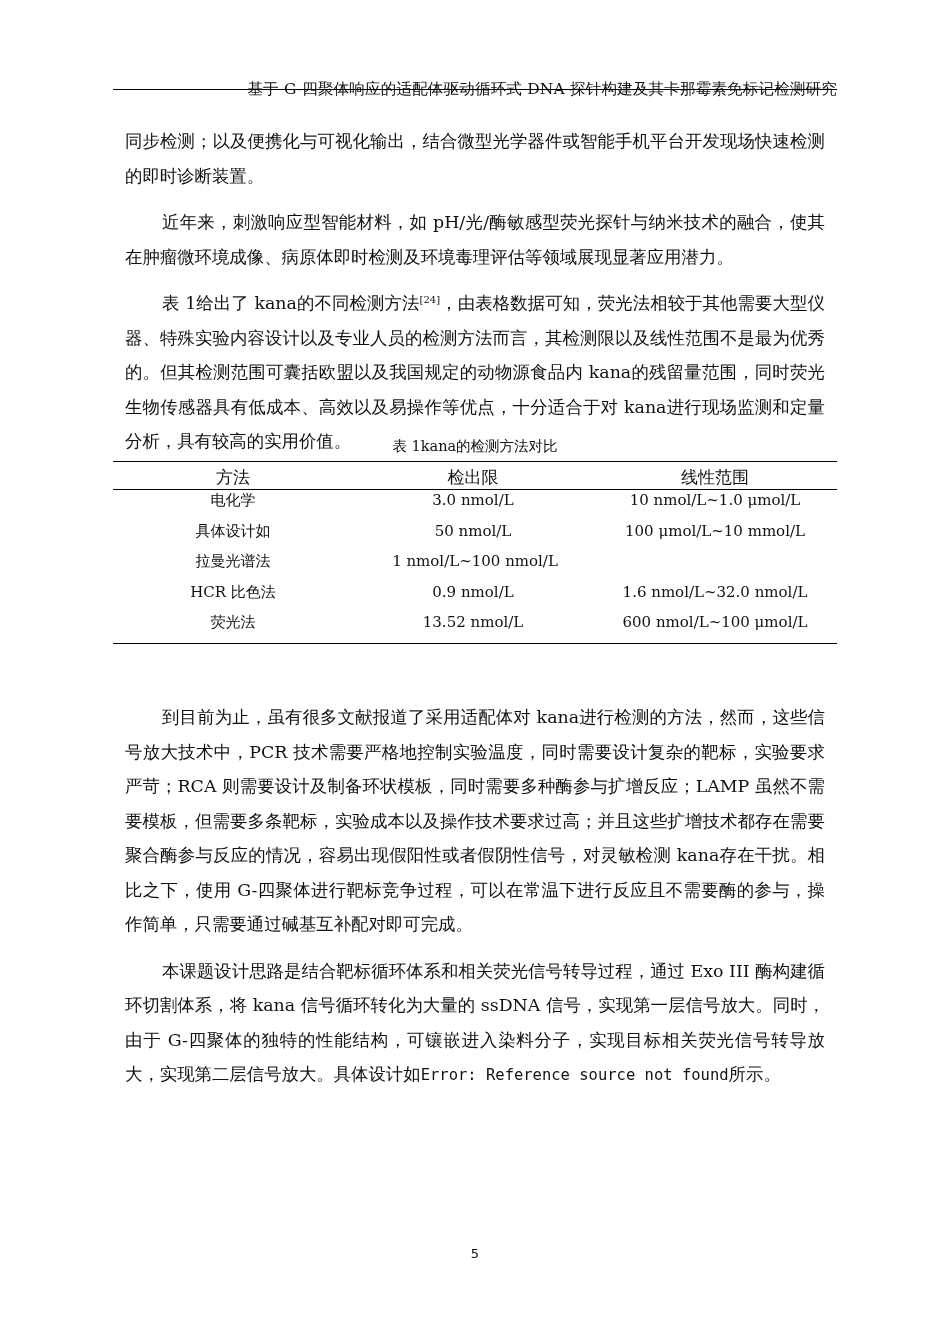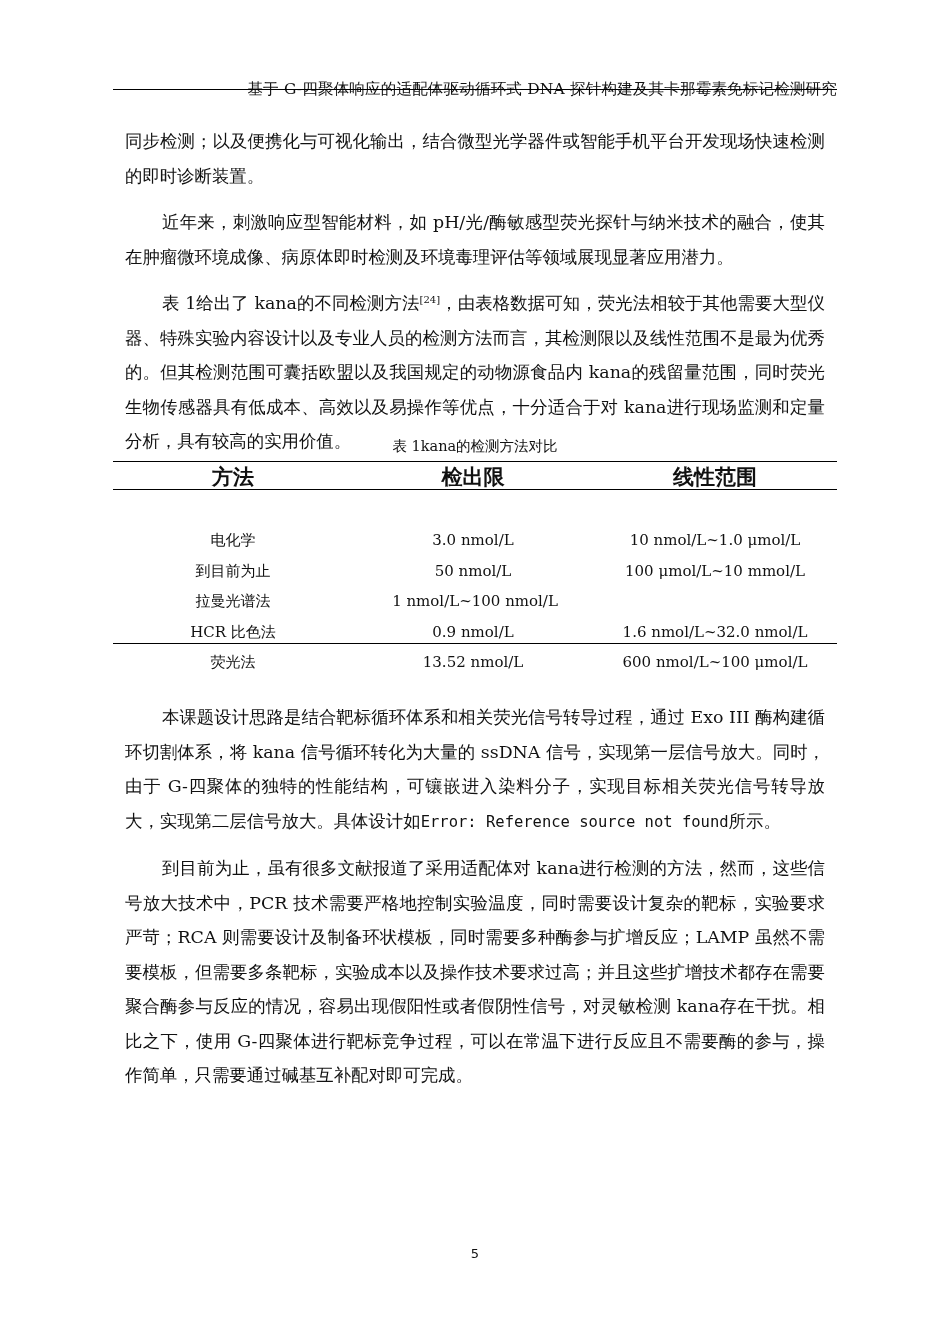--- a/index.html
+++ b/index.html
@@ -18,24 +18,24 @@
   sup { font-size: 10px; line-height: 0; vertical-align: 6px; }
   .caption { position: absolute; left: 113px; top: 436px; width: 724px; text-align: center;
              font-size: 14.5px; line-height: 20px; }
   .table { position: absolute; left: 113px; top: 461px; width: 724px; }
   .rule-top { border-top: 1.4px solid #000; }
   .rule-mid { border-top: 1px solid #000; }
   .rule-bot { border-top: 1.4px solid #000; }
   .row { display: flex; width: 724px; }
   .cell { text-align: center; }
   .c1 { width: 240px; } .c2 { width: 240px; } .c3 { width: 244px; }
-  .head-row { height: 27px; line-height: 30px; font-size: 21px; font-weight: bold;
+  .head-row { height: 27px; line-height: 30px; font-size: 17px; font-weight: normal;
               font-family: "DejaVu Sans", "Liberation Sans", sans-serif; }
   .data-row { height: 30.5px; line-height: 18px; font-size: 15px; }
-  .data-row .cell { padding-top: 1px; margin-top: 40px; }
+  .data-row .cell { padding-top: 1px; }
   .section-heading { position: absolute; left: 113px; top: 652px; font-size: 17.5px;
                      font-weight: bold; font-family: "DejaVu Sans", "Liberation Sans", sans-serif;
                      line-height: 26px; }
   .page-number { position: absolute; left: 0; width: 950px; top: 1246px; text-align: center;
                  font-size: 13px; font-family: "DejaVu Sans", "Liberation Sans", sans-serif; }
 </style>
 </head>
 <body>
 
 <div class="page">
@@ -58,21 +58,21 @@
       <div class="cell c2">检出限</div>
       <div class="cell c3">线性范围</div>
     </div>
     <div class="rule-mid"></div>
     <div class="row data-row">
       <div class="cell c1">电化学</div>
       <div class="cell c2">3.0 nmol/L</div>
       <div class="cell c3">10 nmol/L~1.0 μmol/L</div>
     </div>
     <div class="row data-row">
-      <div class="cell c1">到目前为止</div>
+      <div class="cell c1">具体设计如</div>
       <div class="cell c2">50 nmol/L</div>
       <div class="cell c3">100 μmol/L~10 mmol/L</div>
     </div>
     <div class="row data-row">
       <div class="cell c1">拉曼光谱法</div>
       <div class="cell c3">1 nmol/L~100 nmol/L</div>
     </div>
     <div class="row data-row">
       <div class="cell c1">HCR 比色法</div>
       <div class="cell c2">0.9 nmol/L</div>
@@ -81,18 +81,18 @@
     <div class="row data-row">
       <div class="cell c1">荧光法</div>
       <div class="cell c2">13.52 nmol/L</div>
       <div class="cell c3">600 nmol/L~100 μmol/L</div>
     </div>
     <div class="rule-bot"></div>
   </div>
 
 
   <div class="body-text" style="top:688px;">
+    <p class="p indent">到目前为止，虽有很多文献报道了采用适配体对 kana进行检测的方法，然而，这些信号放大技术中，PCR 技术需要严格地控制实验温度，同时需要设计复杂的靶标，实验要求严苛；RCA 则需要设计及制备环状模板，同时需要多种酶参与扩增反应；LAMP 虽然不需要模板，但需要多条靶标，实验成本以及操作技术要求过高；并且这些扩增技术都存在需要聚合酶参与反应的情况，容易出现假阳性或者假阴性信号，对灵敏检测 kana存在干扰。相比之下，使用 G-四聚体进行靶标竞争过程，可以在常温下进行反应且不需要酶的参与，操作简单，只需要通过碱基互补配对即可完成。</p>
     <p class="p indent"><span>本课题设计思路是结合靶标循环体系和相关荧光信号转导过程，通过 Exo III 酶构建循环切割体系，将 kana 信号循环转化为大量的 ssDNA 信号，实现第一层信号放大。同时，由于 G-四聚体的独特的性能结构，可镶嵌进入染料分子，实现目标相关荧光信号转导放大，实现第二层信号放大。具体设计如</span><span class="mono">Error: Reference source not found</span><span>所示。</span></p>
-    <p class="p indent">到目前为止，虽有很多文献报道了采用适配体对 kana进行检测的方法，然而，这些信号放大技术中，PCR 技术需要严格地控制实验温度，同时需要设计复杂的靶标，实验要求严苛；RCA 则需要设计及制备环状模板，同时需要多种酶参与扩增反应；LAMP 虽然不需要模板，但需要多条靶标，实验成本以及操作技术要求过高；并且这些扩增技术都存在需要聚合酶参与反应的情况，容易出现假阳性或者假阴性信号，对灵敏检测 kana存在干扰。相比之下，使用 G-四聚体进行靶标竞争过程，可以在常温下进行反应且不需要酶的参与，操作简单，只需要通过碱基互补配对即可完成。</p>
   </div>
 
   <div class="page-number">5</div>
 </div>
 
 </body></html>

